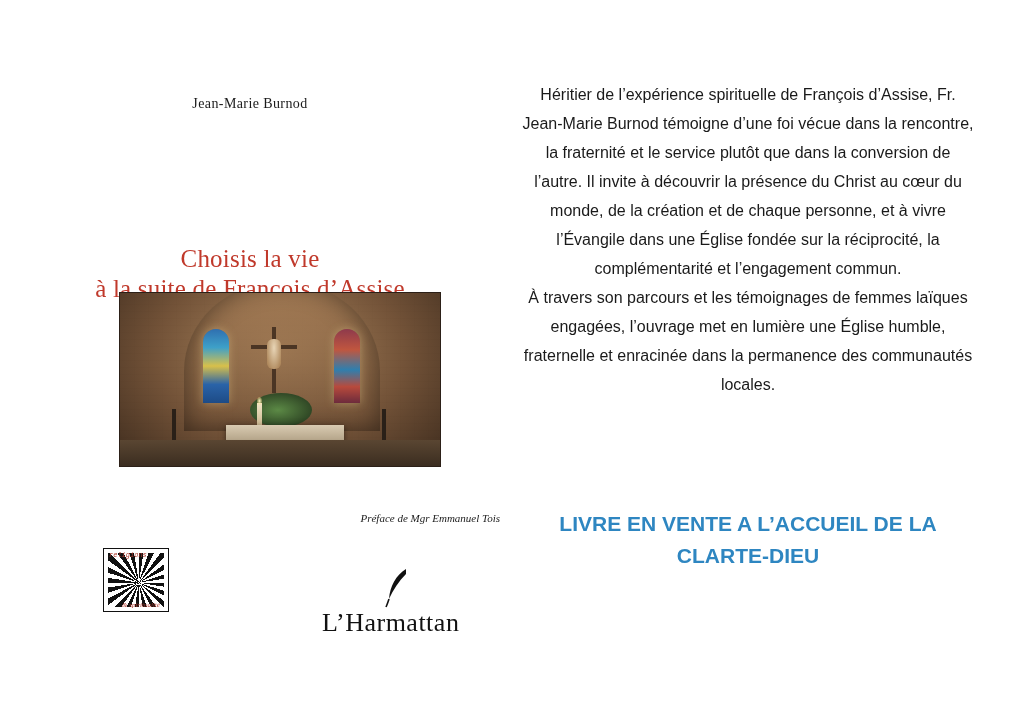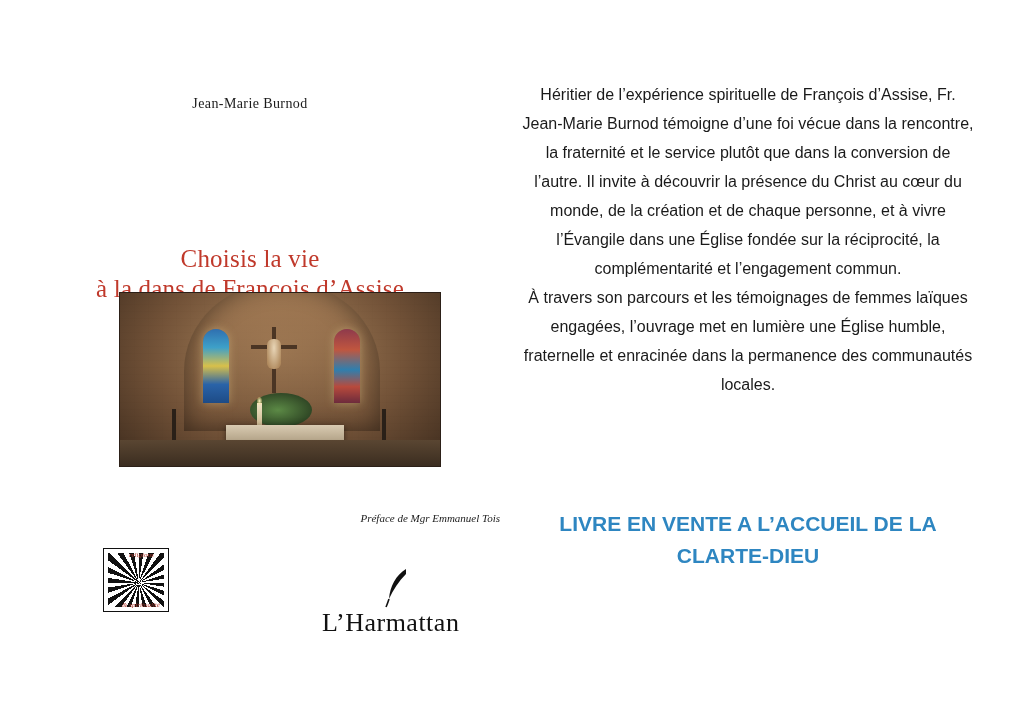--- a/index.html
+++ b/index.html
@@ -233,26 +233,25 @@
         #111 270deg 279deg, #fff 279deg 288deg,
         #111 288deg 297deg, #fff 297deg 306deg,
         #111 306deg 315deg, #fff 315deg 324deg,
         #111 324deg 333deg, #fff 333deg 342deg,
         #111 342deg 351deg, #fff 351deg 360deg);
   }
   .collection .coll-top {
     position: absolute;
     left: 5px;
     top: 2px;
-    font-family: Liberation Serif, serif;
+    font-family: Liberation Mono, monospace;
     font-style: italic;
     font-size: 7px;
     color: #b03a2e;
     z-index: 3;
-    margin-left: 20px;
   }
   .collection .coll-bot {
     position: absolute;
     left: 4px;
     bottom: 2px;
     font-family: "Liberation Serif", serif;
     font-style: italic;
     font-size: 7px;
     color: #b03a2e;
     z-index: 3;
@@ -324,21 +323,21 @@
 <body>
 
 <div class="page">
 
   <div class="cover">
 
     <div class="author">Jean-Marie Burnod</div>
 
     <div class="title">
       <span>Choisis la vie</span>
-      <span class="line2">à la dans de François d’Assise</span>
+      <span class="line2">à la suite de François d’Assise</span>
     </div>
 
     <div class="photo">
       <div class="wall"></div>
       <div class="apse"></div>
       <div class="win left"></div>
       <div class="win right"></div>
       <div class="cross"></div>
       <div class="cross-bar"></div>
       <div class="corpus"></div>

